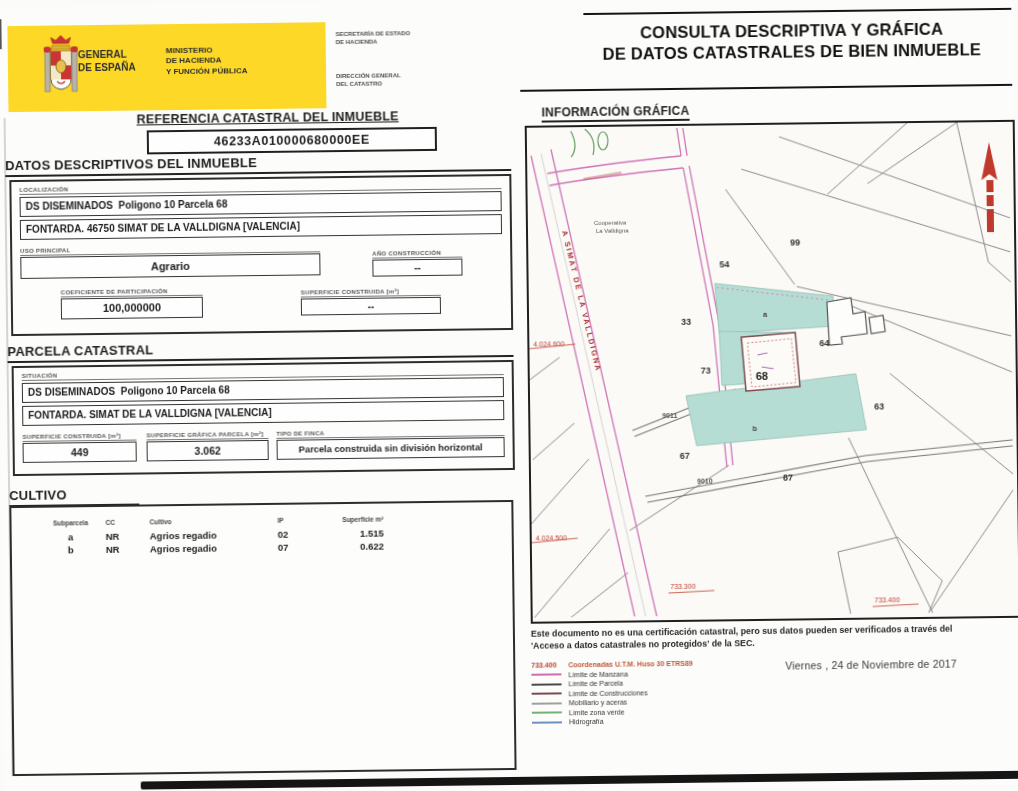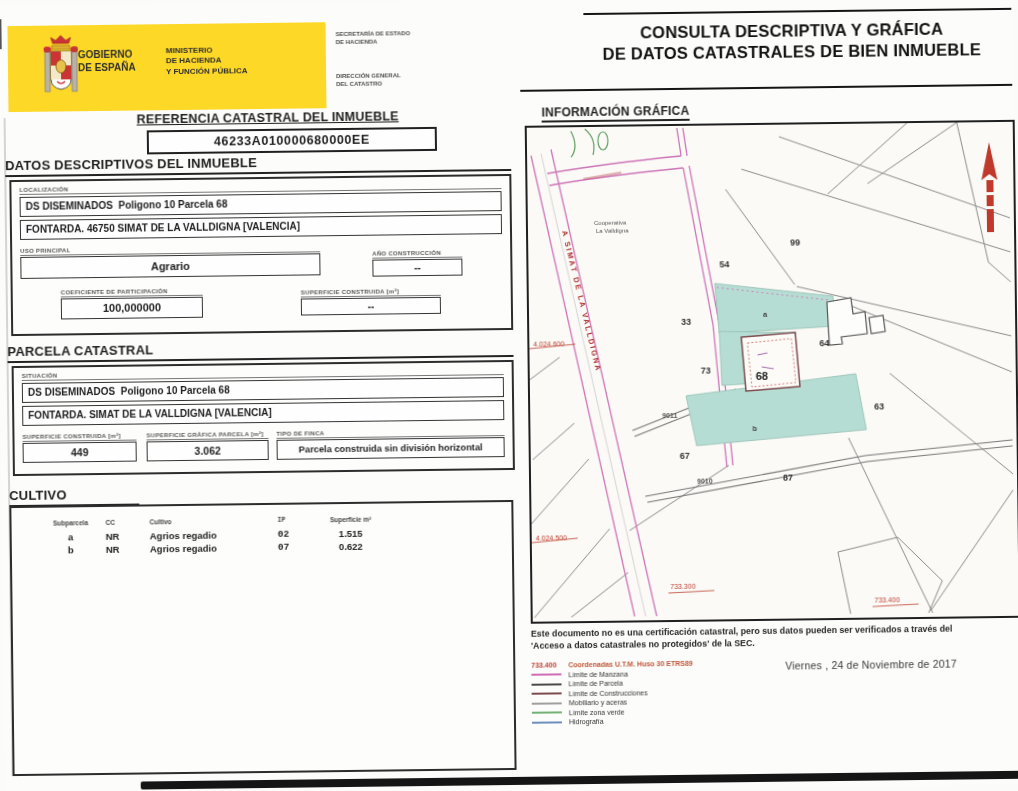--- a/index.html
+++ b/index.html
@@ -25,22 +25,22 @@
   .valrow{border:1.5px solid #333;height:18px;line-height:18px;font-weight:bold;font-size:10px;
     padding-left:5px;background:#fff;}
   .fieldbox{border:1.5px solid #333;text-align:center;font-weight:bold;background:#fff;}
   .flexrow{display:flex;}
   
   .cth{font-size:6.5px;font-weight:bold;color:#444;}
   .ctd{font-size:9.5px;font-weight:bold;color:#222;}
   .ccol-sub{width:70px;text-align:center;}
   .ccol-cc{width:44px;}
   .ccol-cul{width:128px;}
-  .ccol-ip{width:40px;font-family:Liberation Mono, monospace;}
-  .ccol-sup{width:66px;text-align:center;}
+  .ccol-ip{width:40px;}
+  .ccol-sup{width:66px;text-align:right;}
   
   .topline1{left:588px;top:14px;width:428px;border-top:2.5px solid #141414;}
   .topline2{left:524px;top:90px;width:492px;border-top:2.5px solid #141414;}
   .doctitle{left:576px;top:24px;width:440px;text-align:center;font-weight:bold;font-size:16.5px;
     line-height:1.3;letter-spacing:.2px;color:#111;}
   .infograf{left:545px;top:106px;font-weight:bold;font-size:12px;border-bottom:2px solid #222;
     padding-bottom:1px;letter-spacing:.2px;}
   .escala{left:958px;top:126px;font-weight:bold;font-size:10px;}
   .mapbox{left:528px;top:126px;width:486px;height:494px;border:2px solid #1e1e1e;background:#fcfbf8;}
   .disclaimer{left:528px;top:628px;width:490px;font-size:8.8px;font-weight:bold;line-height:1.4;color:#262626;}
@@ -72,21 +72,21 @@
       <path d="M9,10 L25,10 L27,4 L22,7 L17,2 L12,7 L7,4 Z" fill="#c33" stroke="#922" stroke-width="0.6"></path>
       <rect x="8" y="12" width="18" height="4" fill="#e0b030" stroke="#9a7010" stroke-width="0.6"></rect>
       <path d="M7,18 h20 v28 q0,8 -10,10 q-10,-2 -10,-10 Z" fill="#fff" stroke="#555" stroke-width="1"></path>
       <rect x="7" y="18" width="10" height="14" fill="#c33"></rect>
       <rect x="17" y="32" width="10" height="14" fill="#c33"></rect>
       <rect x="17" y="18" width="10" height="14" fill="#f5e9c8"></rect>
       <rect x="7" y="32" width="10" height="14" fill="#f5e9c8"></rect>
       <ellipse cx="17" cy="33" rx="5" ry="6.5" fill="#e8c24a" stroke="#7a5a10" stroke-width="0.8"></ellipse>
       <path d="M13,48 q4,4 8,0" stroke="#c33" stroke-width="1.2" fill="none"></path>
     </svg>
-    <div class="abs gob pre">GOBIERNO
+    <div class="abs gob pre">GENERAL
 DE ESPAÑA</div>
     <div class="abs min pre">MINISTERIO
 DE HACIENDA
 Y FUNCIÓN PÚBLICA</div>
   </div>
   <div class="abs secret pre">SECRETARÍA DE ESTADO
 DE HACIENDA</div>
   <div class="abs direcc pre">DIRECCIÓN GENERAL
 DEL CATASTRO</div>
 

